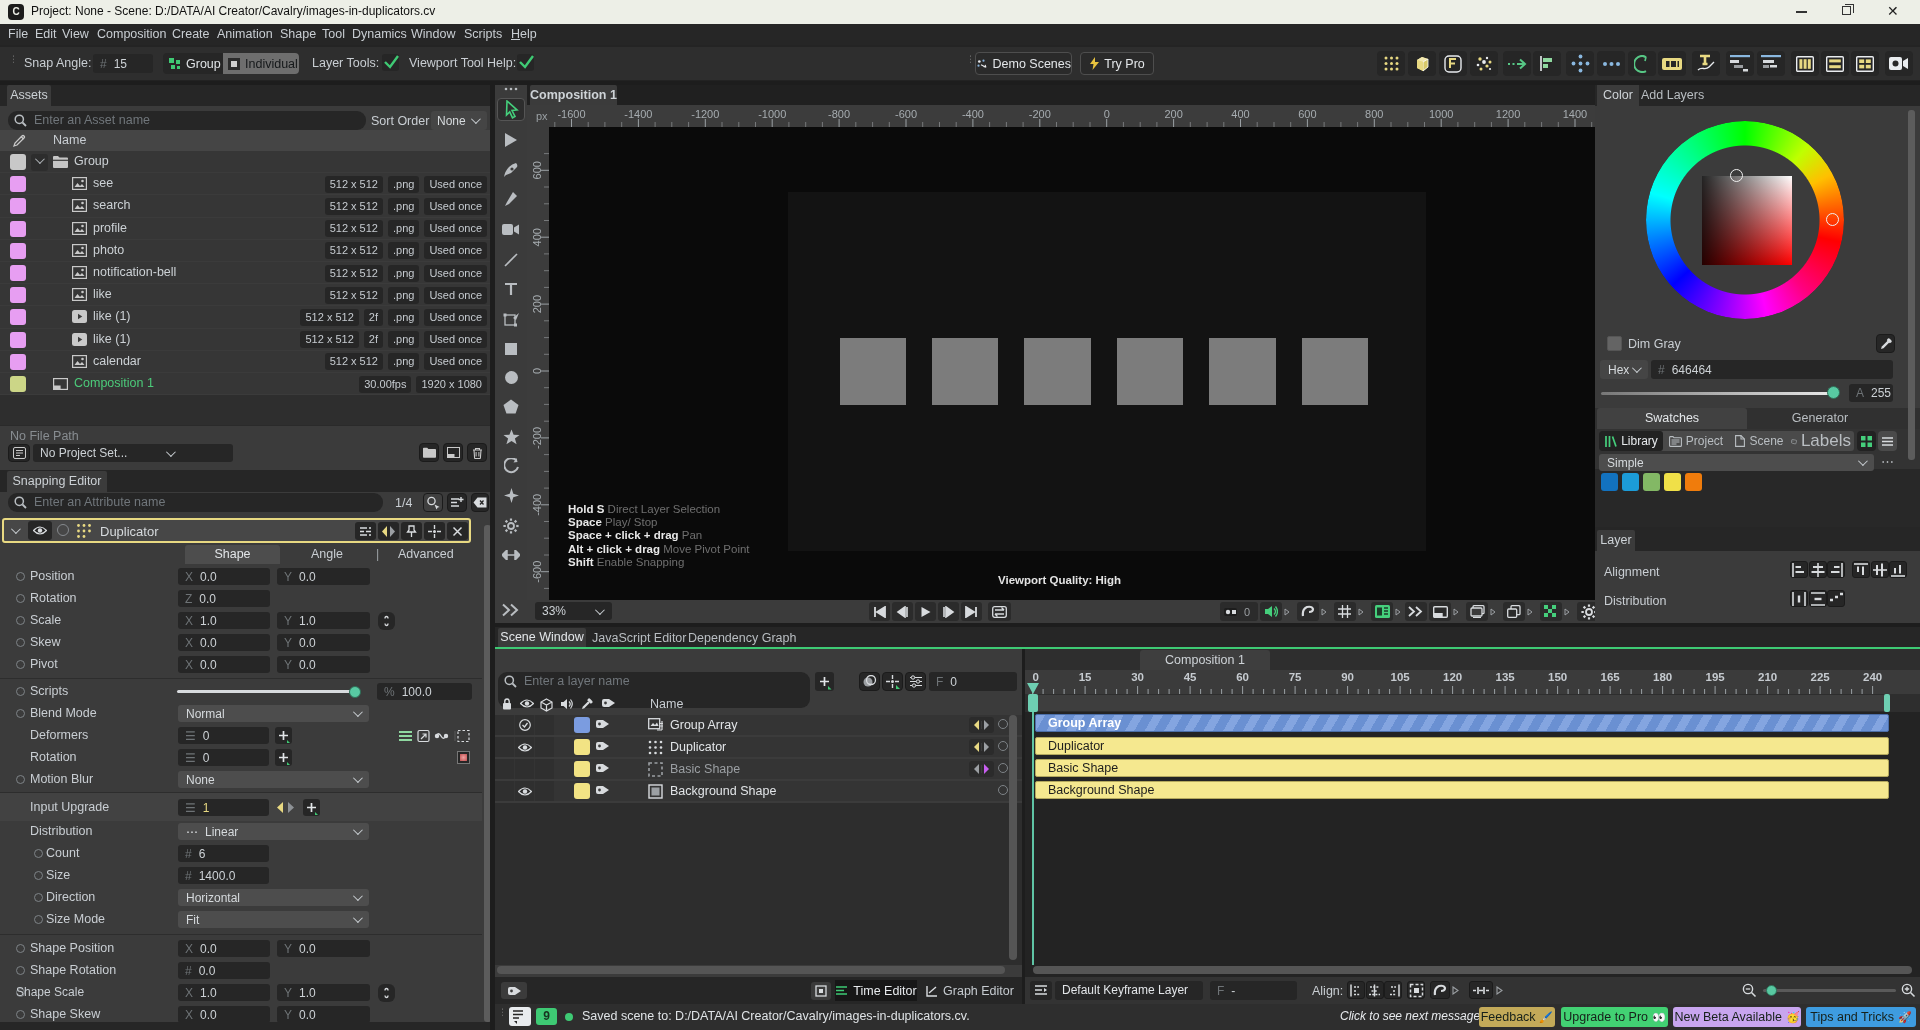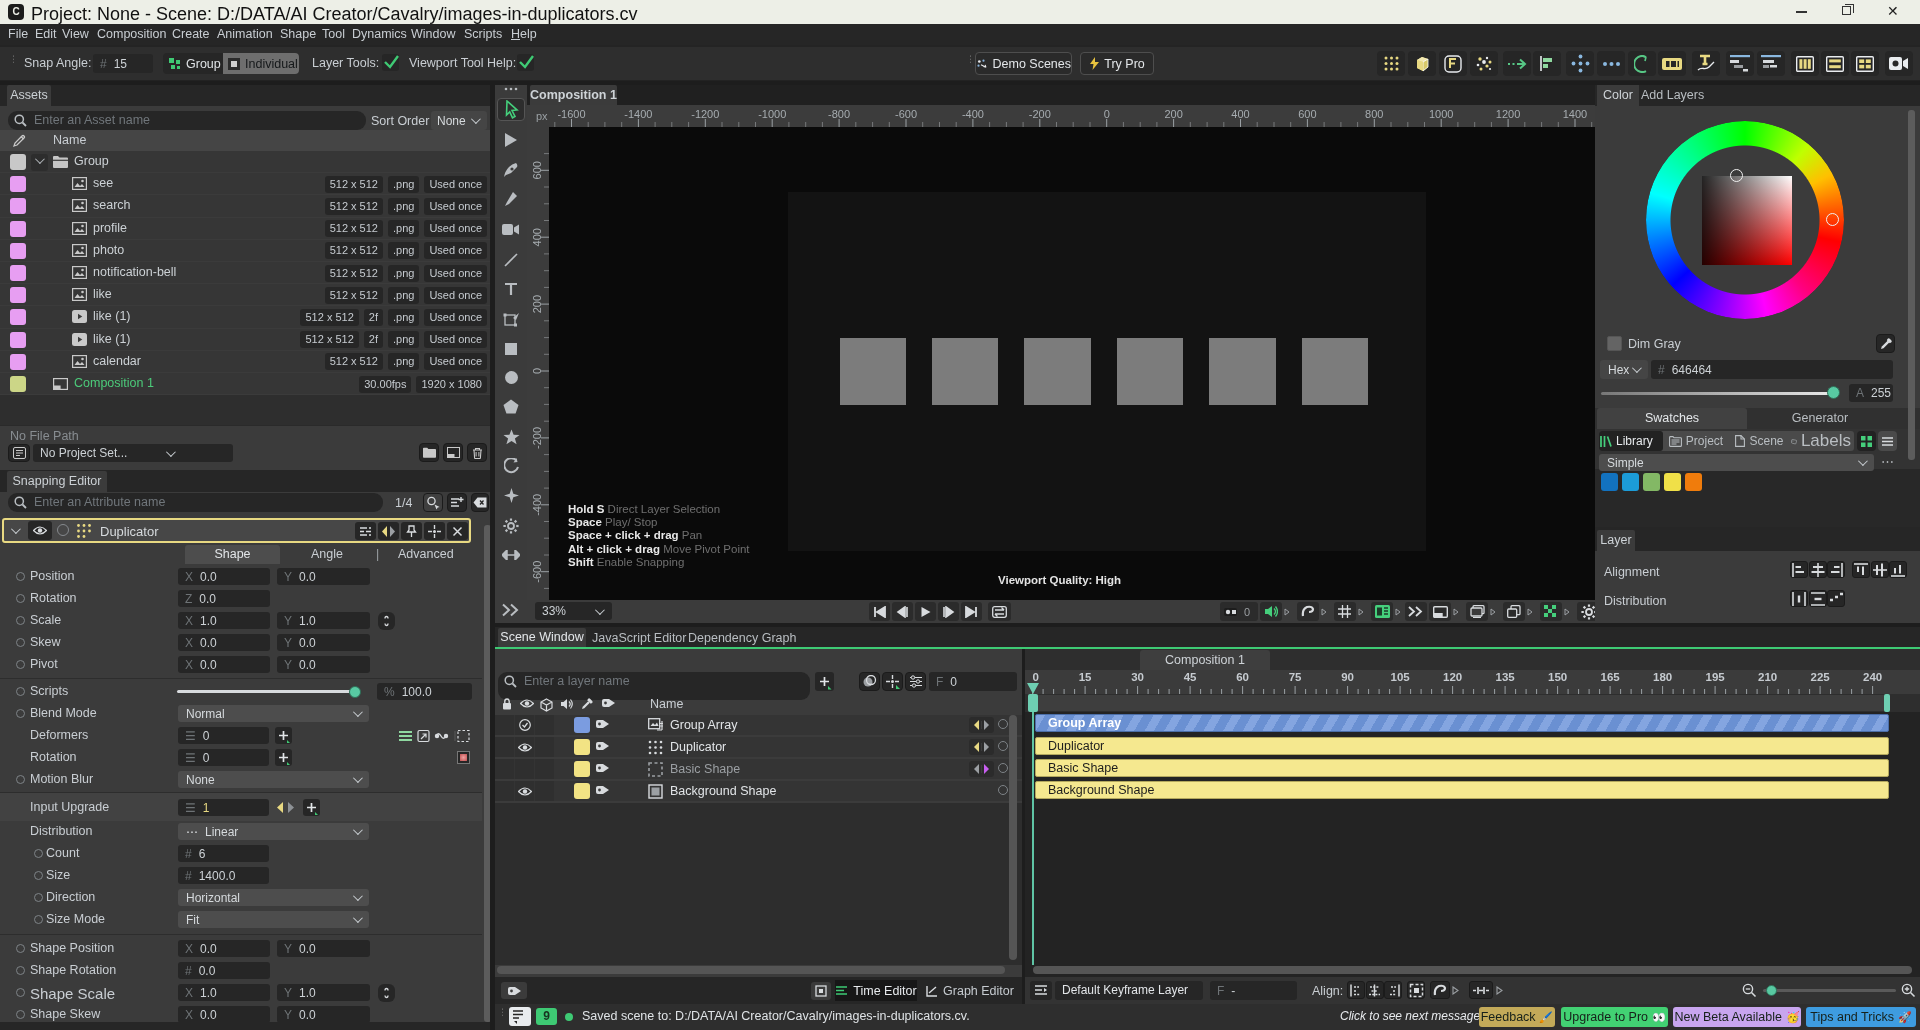--- a/index.html
+++ b/index.html
@@ -19,21 +19,21 @@
     padding:1px 5px; margin-left:5px; }
   .ibtn { position:absolute; background:#262626; border:1px solid #1b1b1b; border-radius:4px;
     display:flex; align-items:center; justify-content:center; }
   svg { display:block; }
 </style>
 </head>
 <body>
 
 <div class="abs" id="titlebar" style="left:0;top:0;width:1920px;height:24px;background:#edefe7;">
   <div class="abs" style="left:8px;top:4px;width:16px;height:16px;background:#1c1c1c;border-radius:4px;color:#edefe7;font-size:10px;font-weight:bold;text-align:center;line-height:16px;">C</div>
-  <div class="abs" style="left:31px;top:4px;color:#111;font-size:18px;">Project: None - Scene: D:/DATA/AI Creator/Cavalry/images-in-duplicators.cv</div>
+  <div class="abs" style="left:31px;top:4px;color:#111;font-size:12px;">Project: None - Scene: D:/DATA/AI Creator/Cavalry/images-in-duplicators.cv</div>
   <div class="abs" style="left:1796px;top:11px;width:11px;height:1.5px;background:#333;"></div>
   <div class="abs" style="left:1842px;top:6px;width:9px;height:9px;border:1.3px solid #333;"></div>
   <div class="abs" style="left:1845px;top:4px;width:9px;height:9px;border-top:1.3px solid #333;border-right:1.3px solid #333;"></div>
   <div class="abs" style="left:1887px;top:5px;color:#222;font-size:14px;line-height:13px;">✕</div>
 </div>
 
 <div class="abs" id="menubar" style="left:0;top:24px;width:1920px;height:21px;background:#262626;">
   <div class="abs txt" style="left:8px;top:3px;font-size:12.5px;">File</div>
     <div class="abs txt" style="left:35px;top:3px;font-size:12.5px;">Edit</div>
     <div class="abs txt" style="left:62px;top:3px;font-size:12.5px;">View</div>
@@ -698,21 +698,21 @@
       <span class="pfx">Y</span>
       <span style="color:#cdd2d6">0.0</span>
     </div>
 <div class="abs" style="left:16px;top:881px;width:9px;height:9px;border:1.4px solid #7e8387;border-radius:50%;"></div>
     <div class="abs txt" style="left:30px;top:878px;font-size:12.5px;">Shape Rotation</div>
     <div class="field" style="left:178px;top:877px;width:92px;height:17px;">
       <span class="pfx">#</span>
       <span style="color:#cdd2d6">0.0</span>
     </div>
 <div class="abs" style="left:16px;top:903px;width:9px;height:9px;border:1.4px solid #7e8387;border-radius:50%;"></div>
-    <div class="abs txt" style="left:30px;top:900px;font-size:15px;">Shape Scale</div>
+    <div class="abs txt" style="left:16px;top:900px;font-size:12px;">Shape Scale</div>
     <div class="field" style="left:178px;top:899px;width:92px;height:17px;">
       <span class="pfx">X</span>
       <span style="color:#cdd2d6">1.0</span>
     </div>
     <div class="field" style="left:277px;top:899px;width:93px;height:17px;">
       <span class="pfx">Y</span>
       <span style="color:#cdd2d6">1.0</span>
     </div>
     <div class="abs" style="left:378px;top:899px;width:17px;height:18px;background:#262626;border-radius:6px;display:flex;align-items:center;justify-content:center;">
       <svg width="7" height="12" viewBox="0 0 7 12">
@@ -1163,21 +1163,21 @@
 <div class="field" style="left:56px;top:275px;width:242px;height:19px;"><span class="pfx">#</span>646464</div>
 <div class="abs" style="left:6px;top:307px;width:230px;height:2.5px;background:linear-gradient(to right,#777,#e8e8e8);border-radius:2px;"></div>
 <div class="abs" style="left:232px;top:301px;width:13px;height:13px;background:#58c9a2;border:1.5px solid #2e6e57;border-radius:50%;"></div>
 <div class="field" style="left:254px;top:299px;width:44px;height:18px;"><span class="pfx">A</span>255</div>
 <div class="abs" style="left:0;top:323px;width:325px;height:21px;background:#303030;"></div>
 <div class="abs" style="left:2px;top:323px;width:150px;height:21px;background:#414141;border-radius:3px 3px 0 0;color:#e4e7ea;font-size:12.5px;text-align:center;line-height:21px;">Swatches</div>
 <div class="abs" style="left:152px;top:323px;width:146px;height:21px;color:#b9bec2;font-size:12.5px;text-align:center;line-height:21px;">Generator</div>
 <div class="abs" style="left:0;top:344px;width:325px;height:40px;background:#333333;"></div>
     <div class="abs" style="left:0;top:384px;width:325px;height:58px;background:#282828;"></div>
     <div class="abs" style="left:4px;top:346px;width:255px;height:20px;background:#4a4a4a;border-radius:3px;"></div>
-<div class="abs" style="left:4px;top:346px;width:64px;height:20px;background:#222222;border-radius:3px;display:flex;align-items:center;justify-content:flex-start;">
+<div class="abs" style="left:4px;top:346px;width:64px;height:20px;background:#222222;border-radius:3px;display:flex;align-items:center;justify-content:center;">
       <svg width="13" height="11" viewBox="0 0 13 11">
         <g stroke="#45cf7c" stroke-width="1.7">
           <path d="M2 0 V11 M5.5 0 V11"></path>
           <path d="M8.5 0.5 L12 10.5"></path>
         </g>
       </svg>
       <span style="color:#e8ebee;font-size:12px;margin-left:4px;">Library</span>
     </div>
 <div class="abs" style="left:70px;top:347px;width:62px;height:18px;display:flex;align-items:center;justify-content:center;">
       <svg width="13" height="11" viewBox="0 0 13 11">
@@ -1290,21 +1290,21 @@
 </div>
 
 <div class="abs" id="bottomtabs" style="left:495px;top:627px;width:1425px;height:22px;background:#262626;">
 <div class="abs" style="left:3px;top:1px;width:88px;height:19px;background:#3b3b3b;border-radius:2px 2px 0 0;color:#e4e7ea;font-size:12.5px;text-align:center;line-height:19px;white-space:nowrap;">Scene Window</div>
 <div class="abs" style="left:97px;top:4px;color:#b9bec2;font-size:12.5px;white-space:nowrap;">JavaScript Editor</div>
 <div class="abs" style="left:193px;top:4px;color:#b9bec2;font-size:12.5px;white-space:nowrap;">Dependency Graph</div>
 <div class="abs" style="left:0;top:20px;width:1425px;height:2px;background:#3eca74;"></div>
 </div>
 
 <div class="abs" id="scenewin" style="left:495px;top:649px;width:527px;height:355px;background:#3b3b3b;overflow:hidden;">
-<div class="abs" style="left:3px;top:23px;width:312px;height:28px;background:#262626;border-radius:9px;color:#70767b;font-size:12.5px;line-height:19px;padding-left:26px;">Enter a layer name</div>
+<div class="abs" style="left:3px;top:23px;width:312px;height:36px;background:#262626;border-radius:9px;color:#70767b;font-size:12.5px;line-height:19px;padding-left:26px;">Enter a layer name</div>
 <svg class="abs" style="left:9px;top:26px;" width="13" height="13" viewBox="0 0 13 13">
       <circle cx="5.3" cy="5.3" r="4.1" fill="none" stroke="#b9bec2" stroke-width="1.5"></circle>
       <path d="M8.5 8.5 L12 12" stroke="#b9bec2" stroke-width="1.8"></path>
     </svg>
 <div class="abs" style="left:320px;top:23px;width:19px;height:19px;background:#262626;border-radius:3px;">
       <svg width="19" height="19" viewBox="0 0 19 19">
         <path d="M9.5 5 V14 M5 9.5 H14" stroke="#e2e5e8" stroke-width="1.7"></path>
         <path d="M13 14 l3.5 3.5 l-3.5 0 Z" fill="#3fca74"></path>
       </svg>
     </div>

